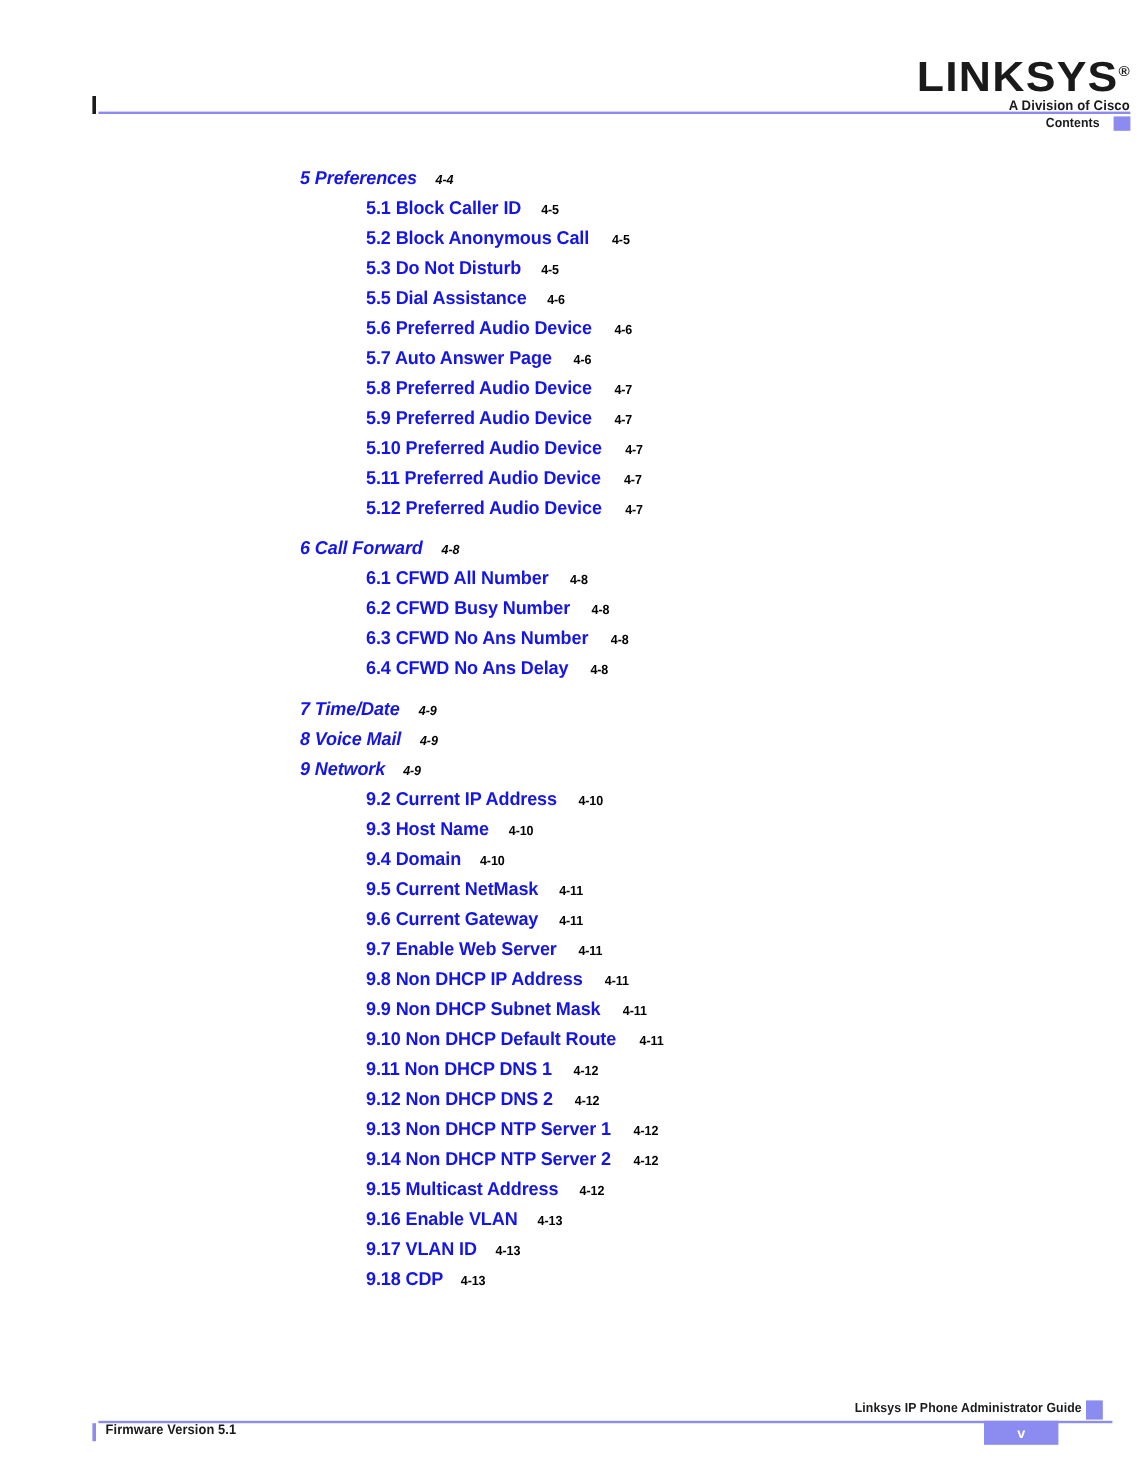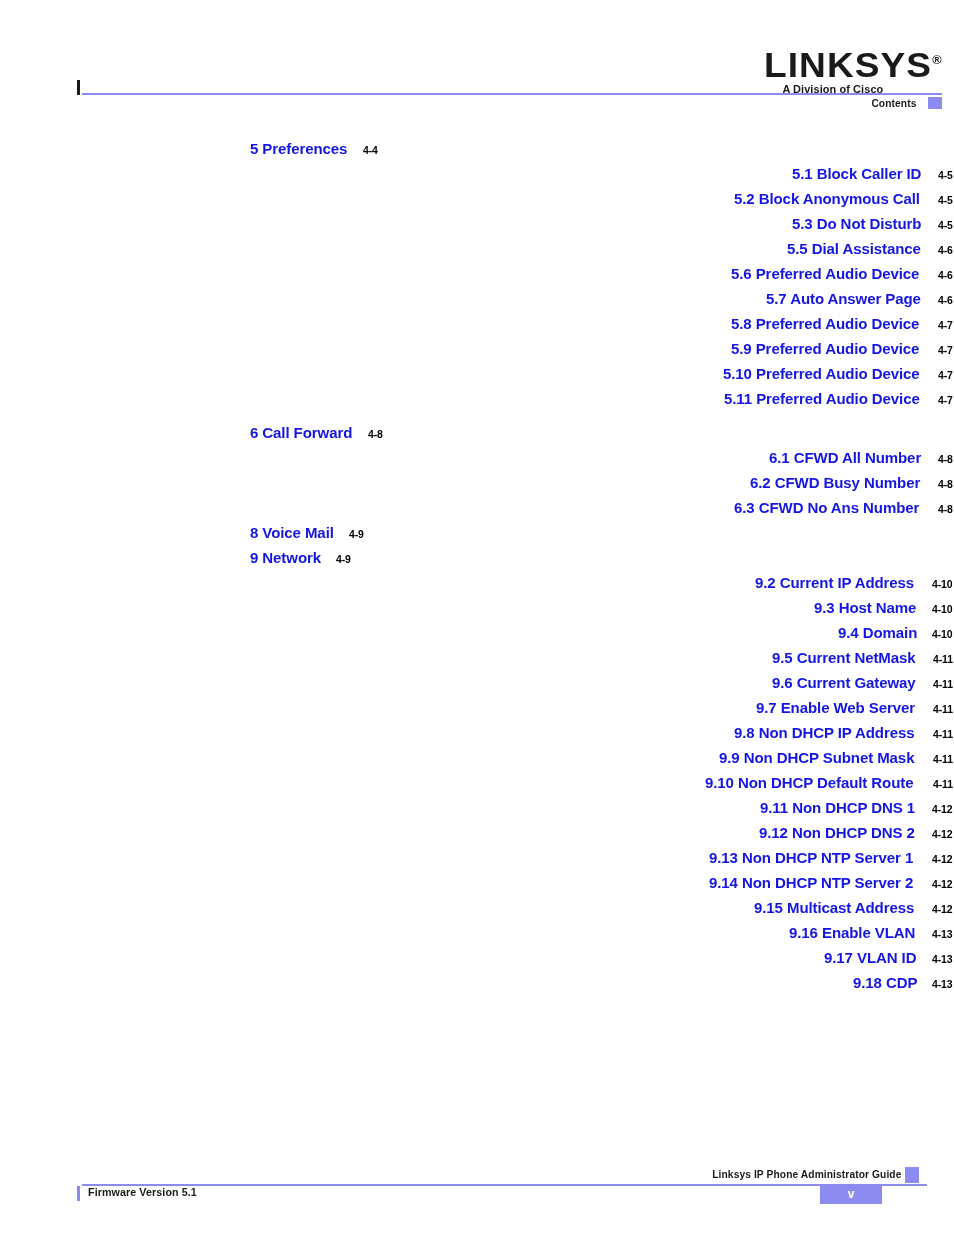--- a/index.html
+++ b/index.html
@@ -20,21 +20,21 @@
     position: absolute;
     top: 0;
     left: 0;
     width: 954px;
     height: 115px;
   }
   .logo-block {
     position: absolute;
     right: 12px;
     top: 48px;
-    text-align: left;
+    text-align: right;
     line-height: 1;
   }
   .logo-wordmark {
     font-family: "Liberation Sans", sans-serif;
     font-weight: bold;
     font-size: 35px;
     letter-spacing: 1.0px;
     color: #1a1a1a;
     transform: scaleX(1.06);
     transform-origin: right center;
@@ -101,22 +101,22 @@
     left: 0;
     top: 136px;
     width: 954px;
   }
   .toc-entry {
     position: relative;
     height: 25px;
     white-space: nowrap;
     line-height: 25px;
   }
-  .toc-entry.level-1 { padding-left: 250px; }
-  .toc-entry.level-2 { padding-left: 305px; text-align: right; }
+  .toc-entry.level-1 { padding-left: 250px; font-style: italic; }
+  .toc-entry.level-2 { padding-left: 305px; }
 
   .toc-entry.gap-before { margin-top: 9px; }
 
   .toc-title {
     color: #1515e6;
     font-weight: bold;
     font-size: 15.5px;
     letter-spacing: -0.1px;
     transform: scaleX(0.97);
     transform-origin: left center;
@@ -232,24 +232,27 @@
     <div class="toc-entry level-2"><span class="toc-title">5.1 Block Caller ID</span><span class="toc-page">4-5</span></div>
     <div class="toc-entry level-2"><span class="toc-title">5.2 Block Anonymous Call</span><span class="toc-page">4-5</span></div>
     <div class="toc-entry level-2"><span class="toc-title">5.3 Do Not Disturb</span><span class="toc-page">4-5</span></div>
     <div class="toc-entry level-2"><span class="toc-title">5.5 Dial Assistance</span><span class="toc-page">4-6</span></div>
     <div class="toc-entry level-2"><span class="toc-title">5.6 Preferred Audio Device</span><span class="toc-page">4-6</span></div>
     <div class="toc-entry level-2"><span class="toc-title">5.7 Auto Answer Page</span><span class="toc-page">4-6</span></div>
     <div class="toc-entry level-2"><span class="toc-title">5.8 Preferred Audio Device</span><span class="toc-page">4-7</span></div>
     <div class="toc-entry level-2"><span class="toc-title">5.9 Preferred Audio Device</span><span class="toc-page">4-7</span></div>
     <div class="toc-entry level-2"><span class="toc-title">5.10 Preferred Audio Device</span><span class="toc-page">4-7</span></div>
     <div class="toc-entry level-2"><span class="toc-title">5.11 Preferred Audio Device</span><span class="toc-page">4-7</span></div>
+    <div class="toc-entry level-2"><span class="toc-title">5.12 Preferred Audio Device</span><span class="toc-page">4-7</span></div>
     <div class="toc-entry level-1 gap-before"><span class="toc-title">6 Call Forward</span><span class="toc-page">4-8</span></div>
     <div class="toc-entry level-2"><span class="toc-title">6.1 CFWD All Number</span><span class="toc-page">4-8</span></div>
     <div class="toc-entry level-2"><span class="toc-title">6.2 CFWD Busy Number</span><span class="toc-page">4-8</span></div>
     <div class="toc-entry level-2"><span class="toc-title">6.3 CFWD No Ans Number</span><span class="toc-page">4-8</span></div>
+    <div class="toc-entry level-2"><span class="toc-title">6.4 CFWD No Ans Delay</span><span class="toc-page">4-8</span></div>
+    <div class="toc-entry level-1 gap-before"><span class="toc-title">7 Time/Date</span><span class="toc-page">4-9</span></div>
     <div class="toc-entry level-1"><span class="toc-title">8 Voice Mail</span><span class="toc-page">4-9</span></div>
     <div class="toc-entry level-1"><span class="toc-title">9 Network</span><span class="toc-page">4-9</span></div>
     <div class="toc-entry level-2"><span class="toc-title">9.2 Current IP Address</span><span class="toc-page">4-10</span></div>
     <div class="toc-entry level-2"><span class="toc-title">9.3 Host Name</span><span class="toc-page">4-10</span></div>
     <div class="toc-entry level-2"><span class="toc-title">9.4 Domain</span><span class="toc-page">4-10</span></div>
     <div class="toc-entry level-2"><span class="toc-title">9.5 Current NetMask</span><span class="toc-page">4-11</span></div>
     <div class="toc-entry level-2"><span class="toc-title">9.6 Current Gateway</span><span class="toc-page">4-11</span></div>
     <div class="toc-entry level-2"><span class="toc-title">9.7 Enable Web Server</span><span class="toc-page">4-11</span></div>
     <div class="toc-entry level-2"><span class="toc-title">9.8 Non DHCP IP Address</span><span class="toc-page">4-11</span></div>
     <div class="toc-entry level-2"><span class="toc-title">9.9 Non DHCP Subnet Mask</span><span class="toc-page">4-11</span></div>

